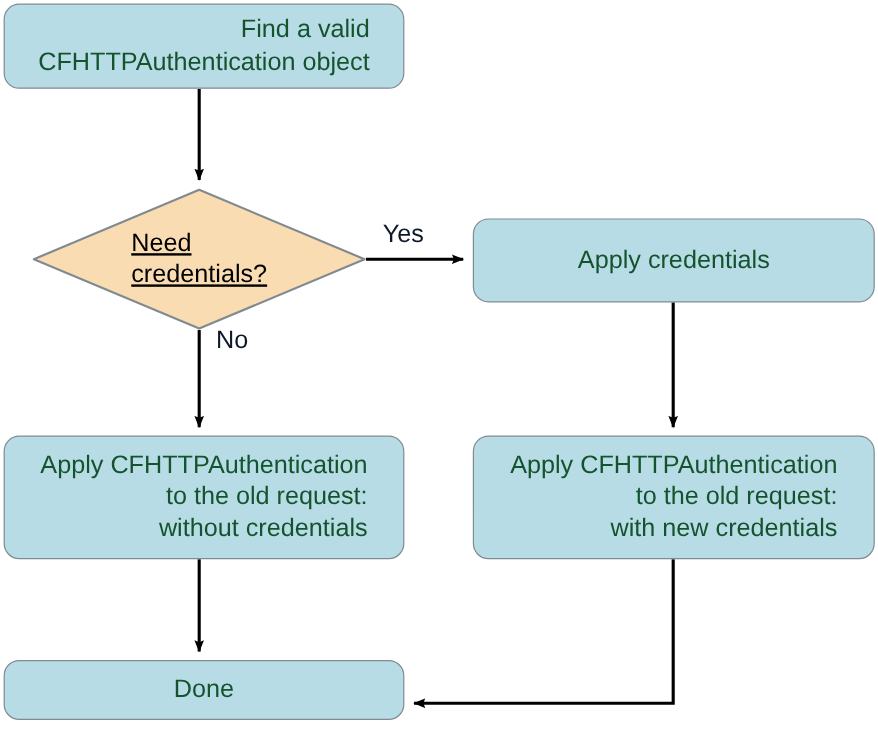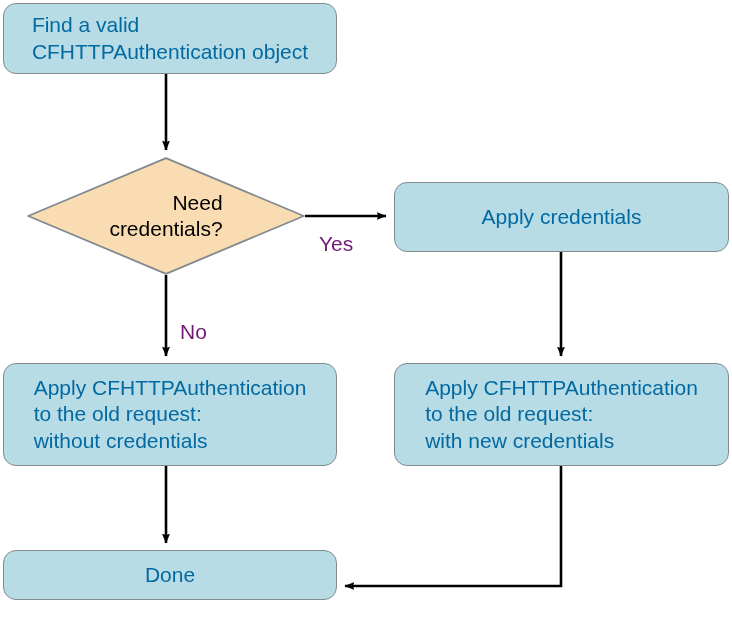--- a/index.html
+++ b/index.html
@@ -17,22 +17,22 @@
     height: 624px;
     background: #ffffff;
     overflow: hidden;
   }
   .node {
     position: absolute;
     box-sizing: border-box;
     display: flex;
     align-items: center;
     justify-content: center;
-    text-align: left;
-    color: #0369a1;
+    text-align: right;
+    color: #14532d;
     line-height: 1.24;
     white-space: pre-line;
   }
   .process {
     background: #b7dce6;
     border: 1.6px solid #808a8f;
     border-radius: 13px;
     font-size: 21px;
     padding: 2px 6px;
   }
@@ -47,41 +47,41 @@
   }
   .decision-label {
     position: absolute;
     left: 0;
     top: 0;
     width: 100%;
     height: 100%;
     display: flex;
     align-items: center;
     justify-content: center;
-    text-align: right;
+    text-align: left;
     font-size: 21px;
     color: #000000;
     line-height: 1.24;
     white-space: pre-line;
     pointer-events: none;
+    text-decoration: underline;
   }
   #edges {
     position: absolute;
     left: 0;
     top: 0;
     width: 732px;
     height: 624px;
     pointer-events: none;
   }
   .edge-label {
     position: absolute;
     font-size: 21px;
-    color: #701a75;
+    color: #0f172a;
     white-space: nowrap;
-    margin-top: 48px;
   }
 </style>
 </head>
 <body>
 
 <div id="canvas">
 
   <svg id="edges" viewBox="0 0 732 624" width="732" height="624">
     <defs>
       <marker id="arrowhead" markerWidth="11" markerHeight="11" refX="9.4" refY="4" orient="auto" markerUnits="userSpaceOnUse">

